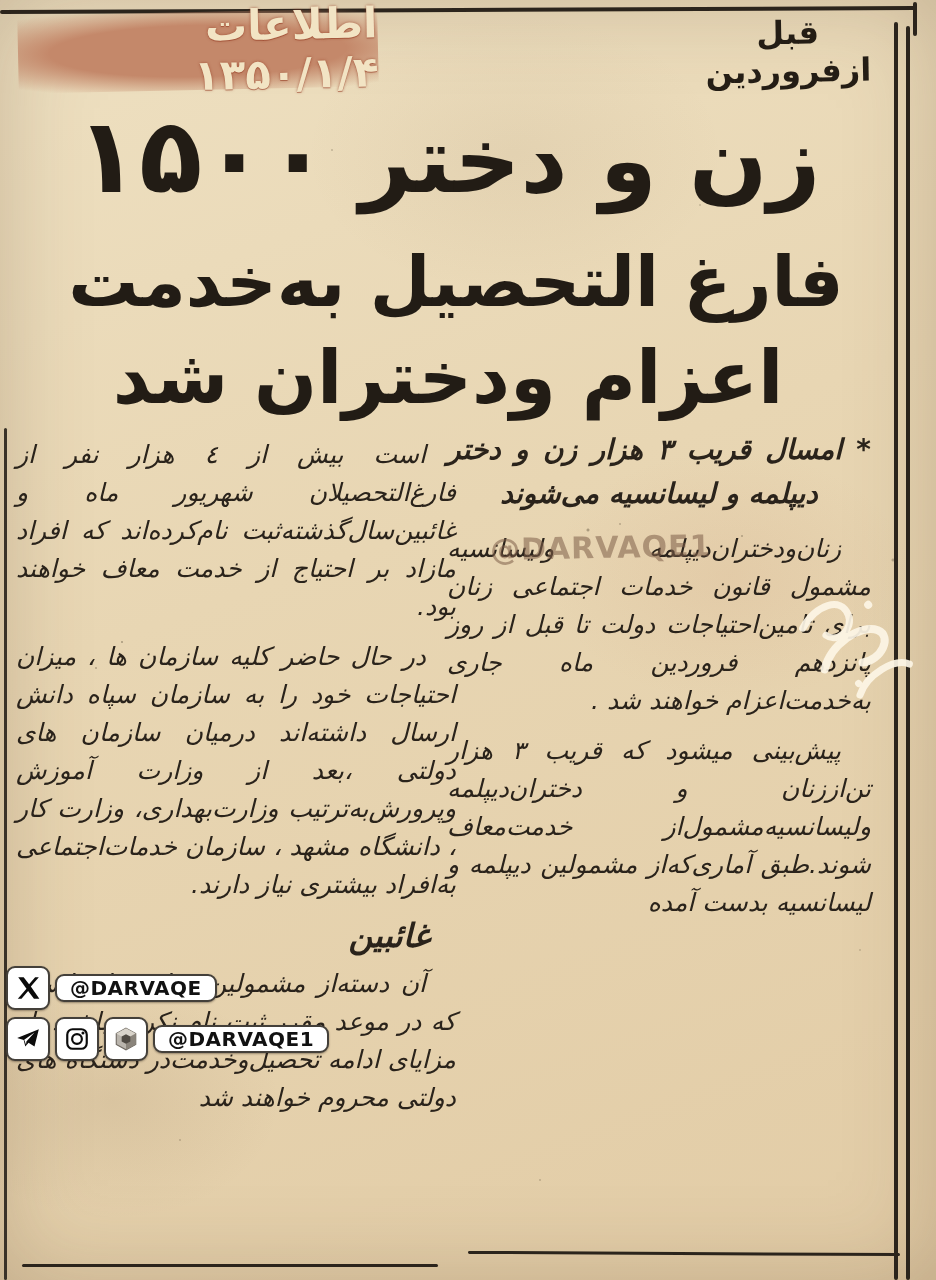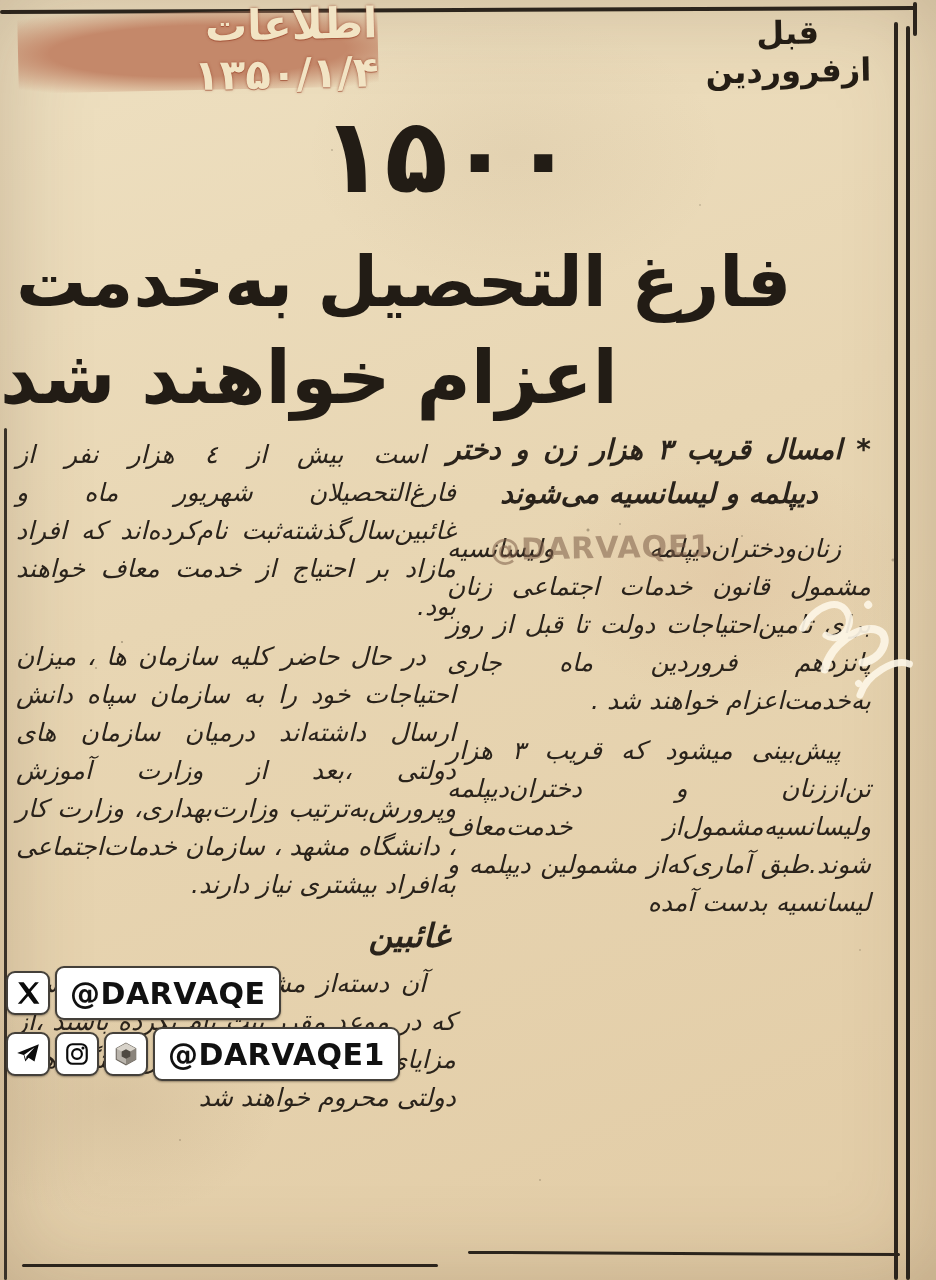--- a/index.html
+++ b/index.html
@@ -39,46 +39,46 @@
   .kicker{position:absolute;top:14px;left:688px;width:200px;
     font-size:32px;font-weight:900;text-align:center;letter-spacing:-1px;
     color:#241d15;transform:rotate(-1deg);}
   .stamp-band{position:absolute;top:12px;left:18px;width:360px;height:78px;
     display:flex;align-items:center;justify-content:center;
     background:radial-gradient(ellipse 75% 60% at 50% 50%, var(--stamp-wash,#c4886a) 55%, rgba(196,136,106,0) 100%);
     transform:rotate(-1.2deg);}
   .stamp{font-size:42px;font-weight:900;color:var(--stamp-text,#f2e4c4);
     text-shadow:0 0 3px rgba(150,60,35,.75), 0 1px 0 rgba(150,60,35,.5);letter-spacing:1px;}
 
-  .headline{position:absolute;top:86px;left:0;width:896px;text-align:left;
+  .headline{position:absolute;top:86px;left:0;width:896px;text-align:center;
     font-weight:900;color:#221c15;}
   .h-line1{display:flex;direction:ltr;justify-content:center;align-items:baseline;gap:30px;height:150px;}
   .h-num{font-size:104px;font-weight:900;line-height:140px;letter-spacing:2px;}
   .h-rest{font-size:92px;font-weight:900;line-height:140px;}
   .h-line2{font-size:70px;line-height:92px;padding-left:16px;}
   .h-line3{font-size:74px;line-height:98px;}
 
   .col{position:absolute;text-align:justify;direction:rtl;}
   .col p{margin:0 0 12px 0;font-size:25px;line-height:38px;text-indent:30px;}
   .right-col{top:428px;left:447px;width:424px;font-style:italic;}
   .right-col .lead{font-weight:900;font-size:28px;line-height:44px;text-indent:0;
     text-align:justify;text-align-last:center;margin-bottom:14px;}
   .left-col{top:436px;left:16px;width:440px;font-style:italic;}
-  .left-col h3{margin:4px 6px 10px 0;font-size:33px;font-weight:900;text-align:right;}
+  .left-col h3{margin:4px 26px 10px 0;font-size:33px;font-weight:900;text-align:right;}
 
   .wm-center{position:absolute;top:530px;left:490px;font-size:30px;font-weight:900;
     letter-spacing:1px;color:rgba(125,94,72,.55);transform:rotate(-1deg);}
   .wm-script{position:absolute;top:556px;left:796px;width:130px;height:180px;opacity:.92;}
 
   .badges{position:absolute;left:6px;top:966px;display:flex;flex-direction:column;gap:7px;}
   .badge-row{display:flex;gap:5px;align-items:center;}
   .badge{background:var(--badge-bg,#fff);border:2px solid #44403a;border-radius:9px;
     box-shadow:0 1px 2px rgba(40,30,20,.4);display:flex;align-items:center;justify-content:center;}
   .icon-badge{width:40px;height:40px;}
-  .pill{height:54px;padding:0 13px;font-size:30px;font-weight:900;color:var(--badge-text,#111);
+  .pill{height:28px;padding:0 13px;font-size:20px;font-weight:900;color:var(--badge-text,#111);
     letter-spacing:.5px;box-sizing:border-box;}
   .icon-badge svg{width:26px;height:26px;}
 </style>
 </head>
 <body>
 
 <div class="page">
   <div class="speckles"></div>
 
   <div class="rule top-rule"></div>
@@ -90,23 +90,24 @@
   <div class="rule bottom-rule-right"></div>
 
   <div class="kicker" dir="rtl">قبل ازفروردین</div>
   <div class="stamp-band">
     <span class="stamp" dir="rtl">اطلاعات ۱۳۵۰/۱/۴</span>
   </div>
 
   <div class="headline">
     <div class="h-line1">
       <span class="h-num">۱۵۰۰</span>
+      <span class="h-rest" dir="rtl">زن و دختر</span>
     </div>
     <div class="h-line2" dir="rtl">فارغ التحصیل به‌خدمت</div>
-    <div class="h-line3" dir="rtl">اعزام خواهند شد</div>
+    <div class="h-line3" dir="rtl">اعزام ودختران شد</div>
   </div>
 
   <div class="col right-col">
     <p class="lead">* امسال قریب ۳ هزار زن و دختر دیپلمه و لیسانسیه می‌شوند</p>
     <p>زنان‌ودختران‌دیپلمه ولیسانسیه مشمول قانون خدمات اجتماعی زنان برای تامین‌احتیاجات دولت تا قبل از روز پانزدهم فروردین ماه جاری به‌خدمت‌اعزام خواهند شد .</p>
     <p>پیش‌بینی میشود که قریب ۳ هزار تن‌اززنان و دختران‌دیپلمه ولیسانسیه‌مشمول‌از خدمت‌معاف شوند.طبق آماری‌که‌از مشمولین دیپلمه و لیسانسیه بدست آمده</p>
   </div>
 
   <div class="col left-col">
     <p>است بیش از ٤ هزار نفر از فارغ‌التحصیلان شهریور ماه و غائبین‌سال‌گذشته‌ثبت نام‌کرده‌اند که افراد مازاد بر احتیاج از خدمت معاف خواهند بود.</p>

